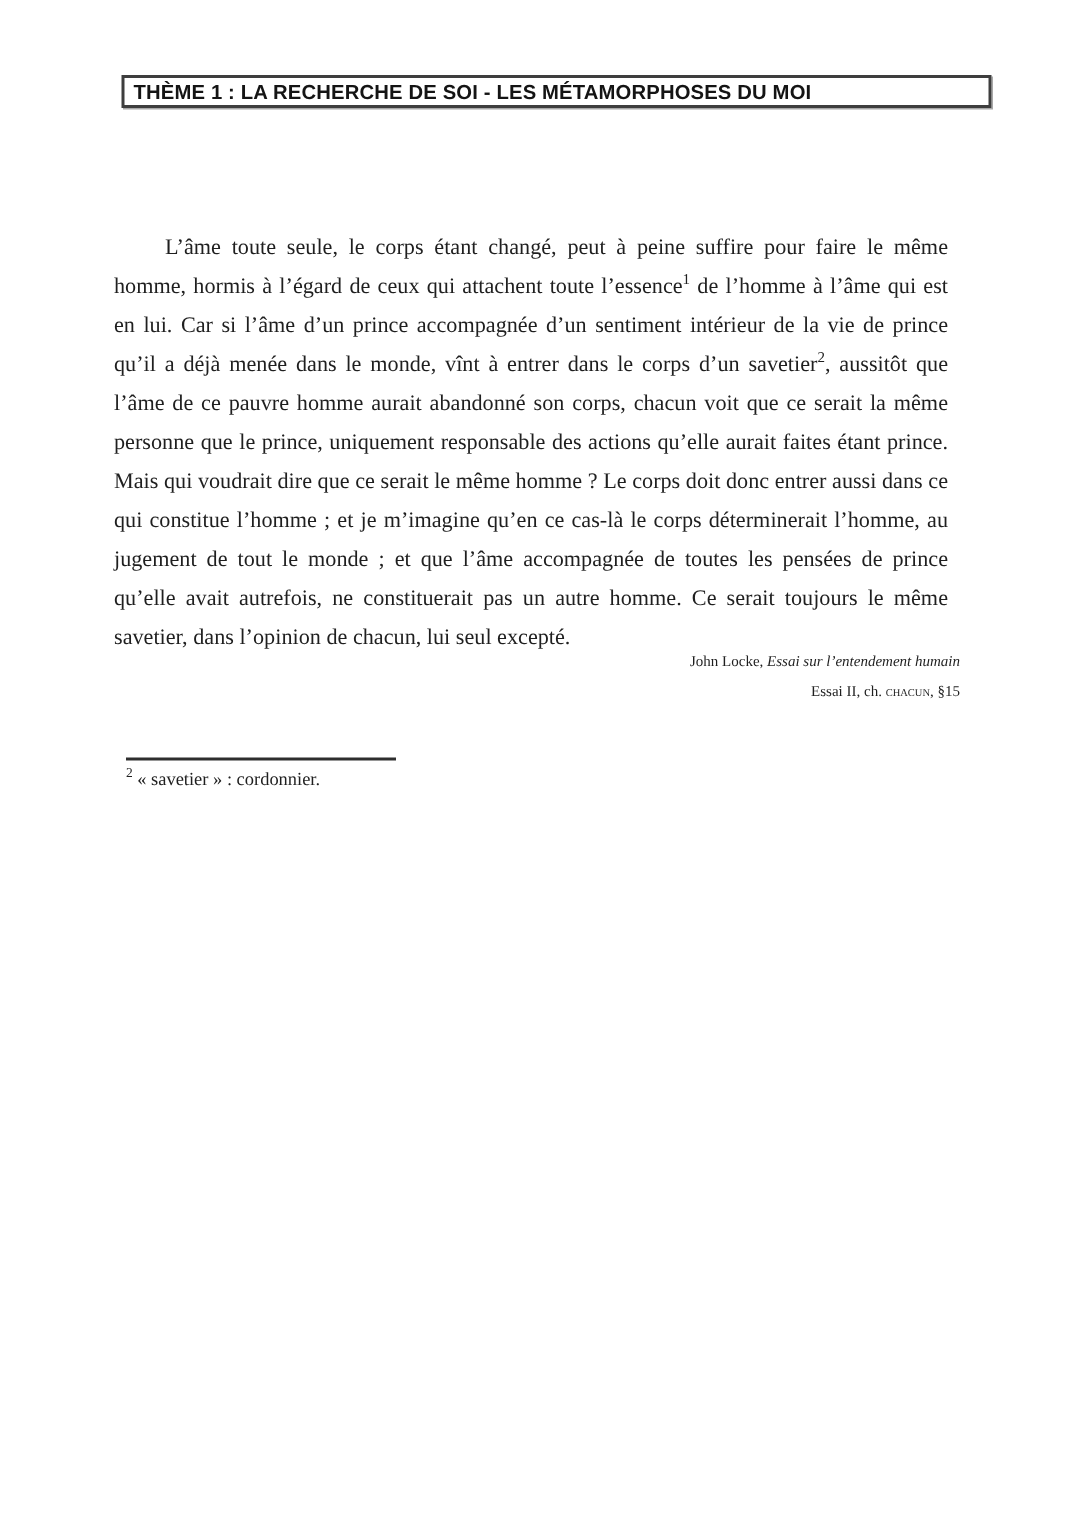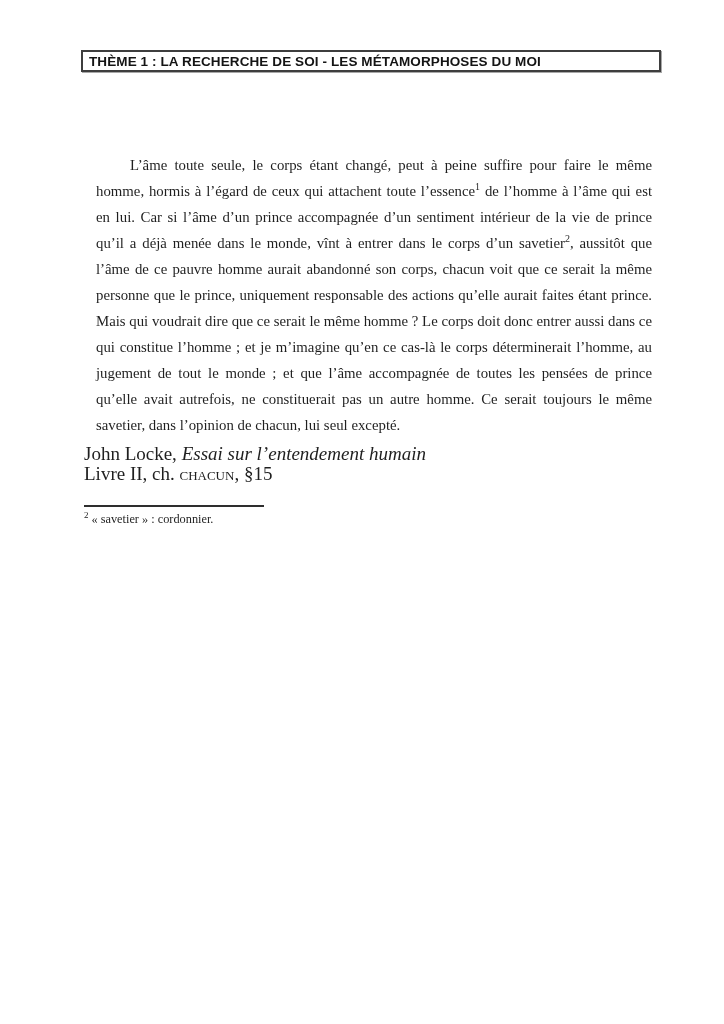--- a/index.html
+++ b/index.html
@@ -29,40 +29,40 @@
   .theme-box .theme-title {
     font-family: "Liberation Sans", "DejaVu Sans", sans-serif;
     font-weight: bold;
     font-size: 13.5px;
     letter-spacing: 0.1px;
     color: #141414;
     white-space: nowrap;
   }
   .excerpt {
     position: absolute;
-    left: 96px;
+    left: 76px;
     top: 152px;
     width: 556px;
     font-size: 14.8px;
     line-height: 26px;
     text-align: justify;
     text-indent: 34px;
   }
   .fn-ref {
     font-size: 10px;
     line-height: 0;
     vertical-align: super;
   }
   .attribution {
     position: absolute;
     left: 84px;
-    top: 444px;
+    top: 432px;
     width: 556px;
-    text-align: left;
-    font-size: 19px;
+    text-align: right;
+    font-size: 10px;
     line-height: 19.5px;
   }
   .work-title { font-style: italic; }
   .smallcaps { font-variant: small-caps; }
   .footnotes {
     position: absolute;
     left: 84px;
     top: 505px;
     width: 556px;
     font-size: 12.3px;
@@ -86,21 +86,21 @@
 <div class="page">
 
   <div class="theme-box">
     <span class="theme-title">THÈME 1 : LA RECHERCHE DE SOI - LES MÉTAMORPHOSES DU MOI</span>
   </div>
 
   <p class="excerpt"><span>L’âme toute seule, le corps étant changé, peut à peine suffire pour faire le même homme, hormis à l’égard de ceux qui attachent toute l’essence</span><sup class="fn-ref">1</sup><span> de l’homme à l’âme qui est en lui. Car si l’âme d’un prince accompagnée d’un sentiment intérieur de la vie de prince qu’il a déjà menée dans le monde, vînt à entrer dans le corps d’un savetier</span><sup class="fn-ref">2</sup><span>, aussitôt que l’âme de ce pauvre homme aurait abandonné son corps, chacun voit que ce serait la même personne que le prince, uniquement responsable des actions qu’elle aurait faites étant prince. Mais qui voudrait dire que ce serait le même homme&nbsp;? Le corps doit donc entrer aussi dans ce qui constitue l’homme&nbsp;; et je m’imagine qu’en ce cas-là le corps déterminerait l’homme, au jugement de tout le monde&nbsp;; et que l’âme accompagnée de toutes les pensées de prince qu’elle avait autrefois, ne constituerait pas un autre homme. Ce serait toujours le même savetier, dans l’opinion de chacun, lui seul excepté.</span></p>
 
   <div class="attribution">
     <div class="attribution-line"><span>John Locke, </span><span class="work-title">Essai sur l’entendement humain</span></div>
-    <div class="attribution-line"><span>Livre II, ch. </span><span class="smallcaps">chacun</span><span>, §15</span></div>
+    <div class="attribution-line"><span>Essai II, ch. </span><span class="smallcaps">chacun</span><span>, §15</span></div>
   </div>
 
   <div class="footnotes">
     <div class="fn-separator"></div>
     <div class="footnote"><sup class="fn-num">2</sup><span>«&nbsp;savetier&nbsp;»&nbsp;: cordonnier.</span></div>
   </div>
 
 </div>
 
 </body></html>

